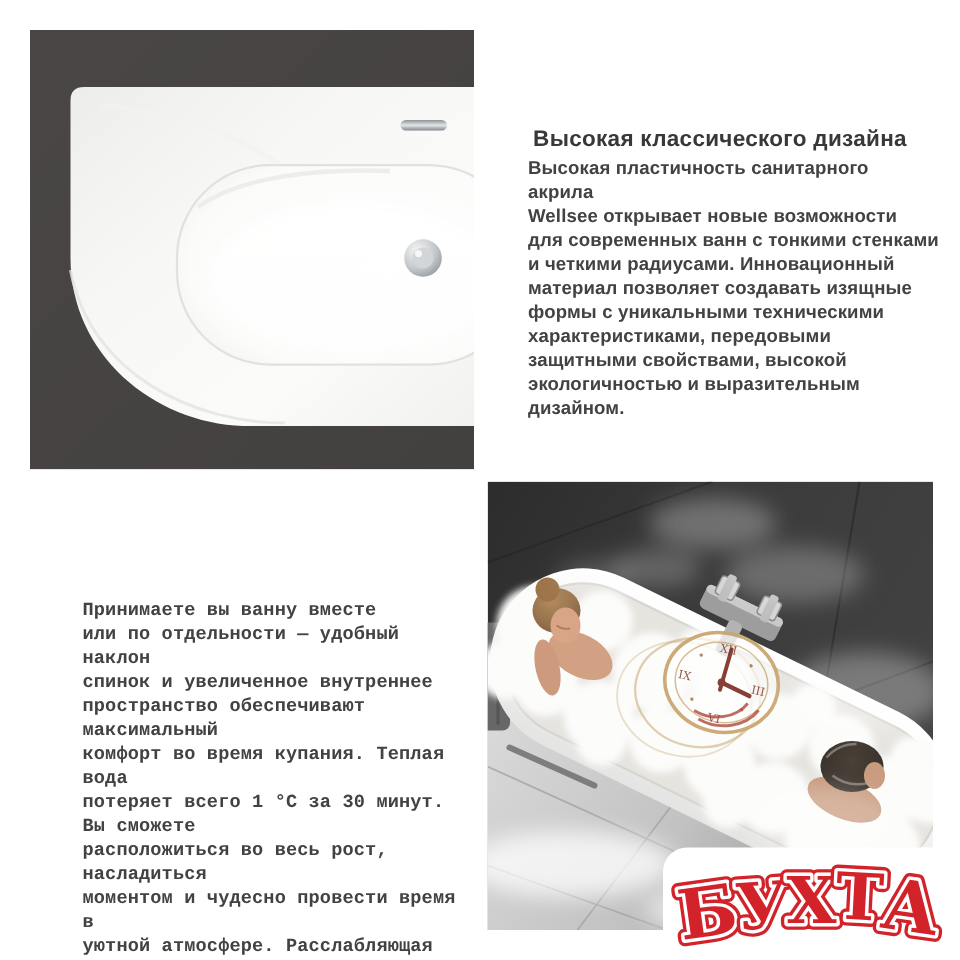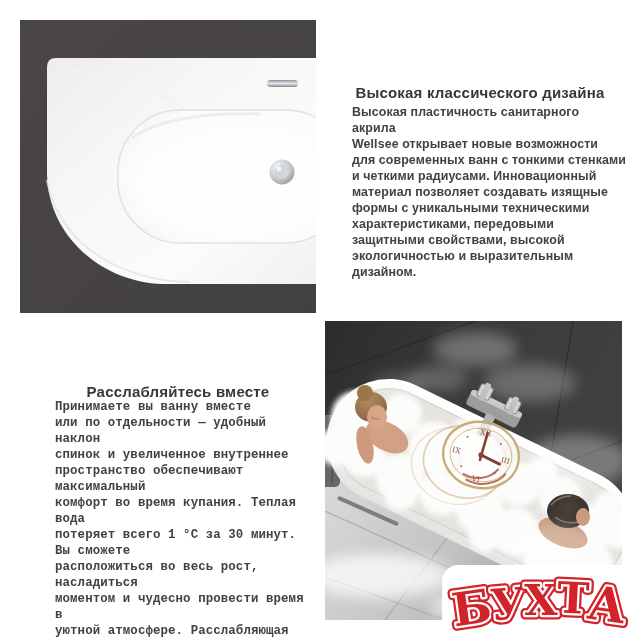--- a/index.html
+++ b/index.html
@@ -101,21 +101,20 @@
 Wellsee открывает новые возможности
 для современных ванн с тонкими стенками
 и четкими радиусами. Инновационный
 материал позволяет создавать изящные
 формы с уникальными техническими
 характеристиками, передовыми
 защитными свойствами, высокой
 экологичностью и выразительным
 дизайном.</div>
 
-  <h2 class="section-title title-relax">Расслабляйтесь вместе</h2>
   <div class="section-body body-relax">Принимаете вы ванну вместе
 или по отдельности — удобный наклон
 спинок и увеличенное внутреннее
 пространство обеспечивают максимальный
 комфорт во время купания. Теплая вода
 потеряет всего 1 °С за 30 минут. Вы сможете
 расположиться во весь рост, насладиться
 моментом и чудесно провести время в
 уютной атмосфере. Расслабляющая ванна —
 лучшее средство от стресса.</div>

